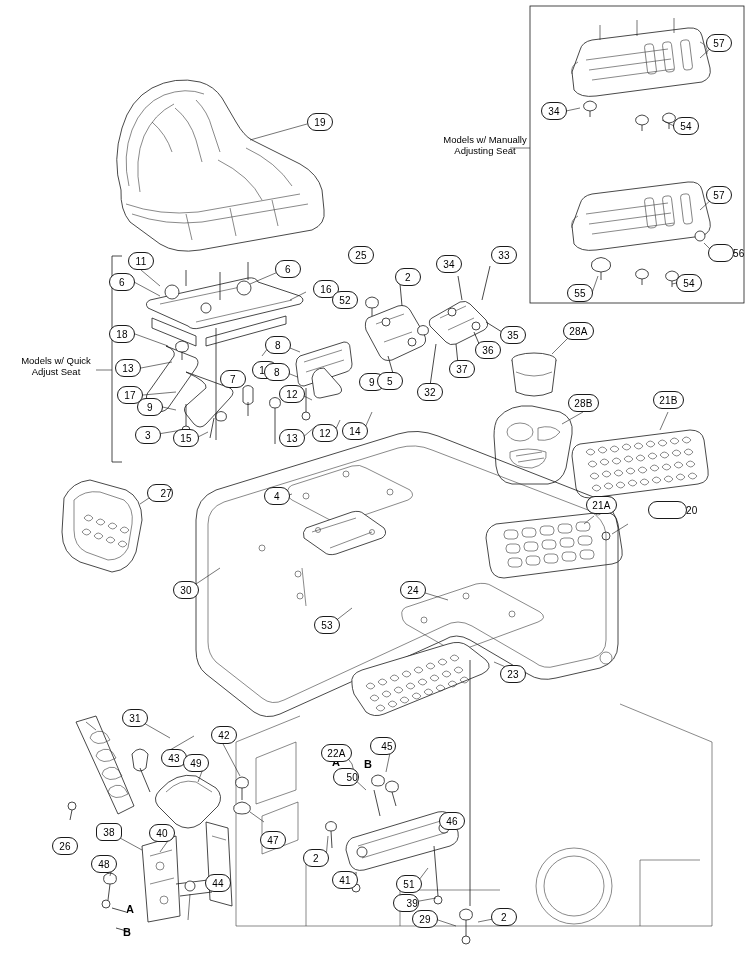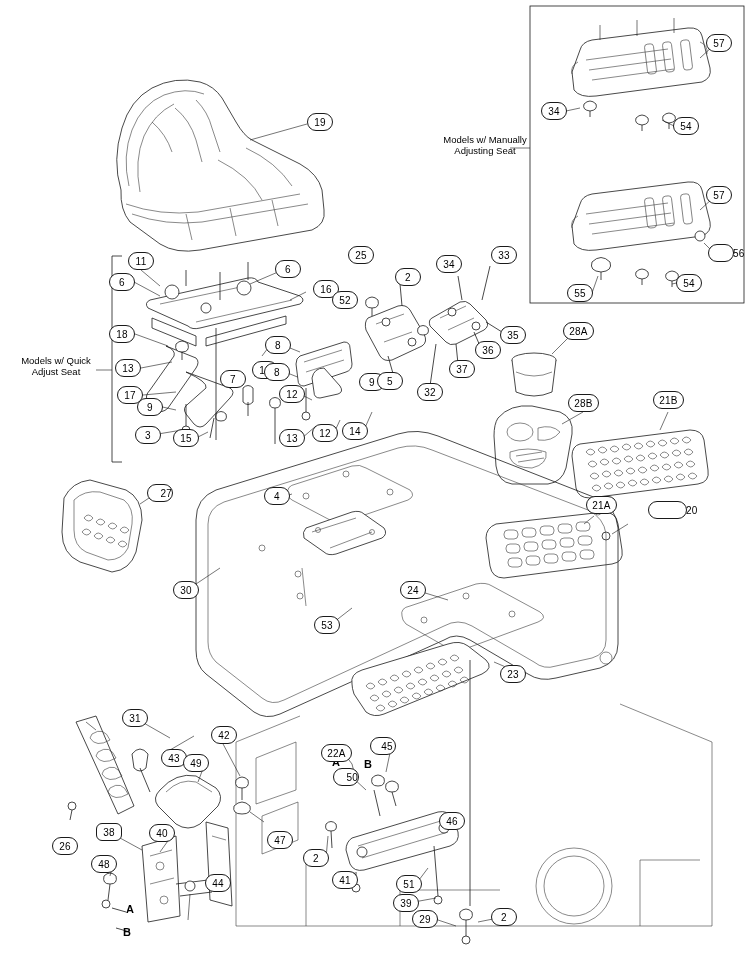--- a/index.html
+++ b/index.html
@@ -512,31 +512,31 @@
       <div class="callout" style="left: 160px; top: 493px; text-align: right;">27</div>
       <div class="callout" style="left: 277px; top: 496px;">4</div>
       <div class="callout" style="left: 186px; top: 590px;">30</div>
       <div class="callout" style="left: 327px; top: 625px;">53</div>
       <div class="callout" style="left: 413px; top: 590px;">24</div>
       <div class="callout" style="left: 513px; top: 674px;">23</div>
       <div class="callout" style="left: 135px; top: 718px;">31</div>
       <div class="callout" style="left: 174px; top: 733px; margin-top: 16px;">43</div>
       <div class="callout" style="left: 224px; top: 735px;">42</div>
       <div class="callout" style="left: 196px; top: 763px;">49</div>
-      <div class="callout" style="left: 280px; top: 823px; margin-top: 8px;">47</div>
+      <div class="callout" style="left: 273px; top: 823px; margin-top: 8px;">47</div>
       <div class="callout" style="left: 65px; top: 827px; margin-top: 10px;">26</div>
       <div class="callout" style="left: 109px; top: 832px; border-radius: 6px;">38</div>
       <div class="callout" style="left: 162px; top: 833px;">40</div>
       <div class="callout" style="left: 104px; top: 864px;">48</div>
       <div class="callout" style="left: 185px; top: 883px; margin-left: 20px;">44</div>
       <div class="callout wide" style="left: 336px; top: 753px;">22A</div>
       <div class="callout" style="left: 383px; top: 746px; padding-left: 8px;">45</div>
       <div class="callout" style="left: 346px; top: 777px; text-align: right;">50</div>
       <div class="callout" style="left: 316px; top: 858px;">2</div>
       <div class="callout" style="left: 345px; top: 880px;">41</div>
       <div class="callout" style="left: 409px; top: 884px;">51</div>
-      <div class="callout" style="left: 406px; top: 903px;">39</div>
+      <div class="callout" style="left: 406px; top: 903px; text-align: right;">39</div>
       <div class="callout" style="left: 425px; top: 919px;">29</div>
       <div class="callout" style="left: 504px; top: 917px;">2</div>
       <div class="callout" style="left: 452px; top: 821px;">46</div>
     </div>
 
 </div>
 
 </body></html>

